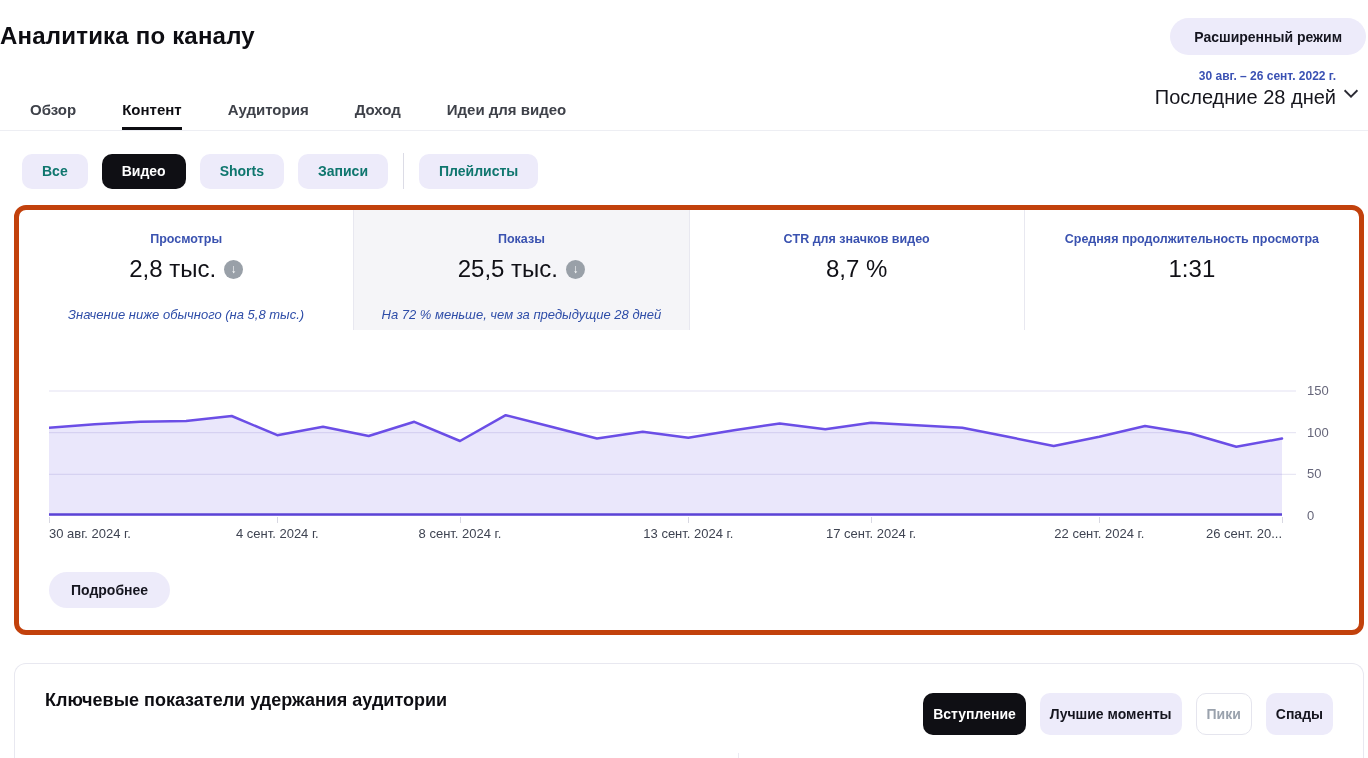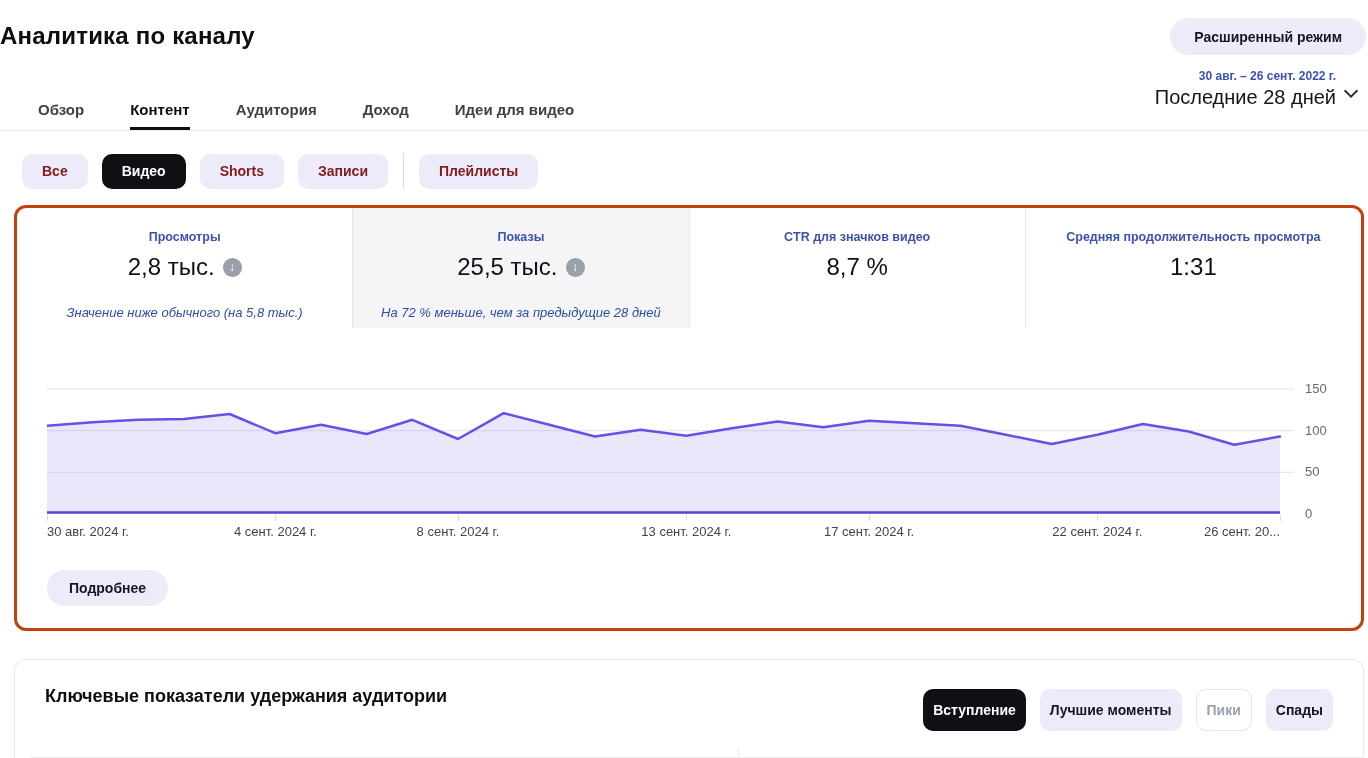--- a/index.html
+++ b/index.html
@@ -18,40 +18,40 @@
     position:absolute; top:18px; right:2px; height:37px;
     display:flex; align-items:center; padding:0 24px;
     background:#edebfa; border-radius:19px;
     font-size:14px; font-weight:700; color:#15151f; cursor:pointer;
   }
   .date-block { position:absolute; top:69px; right:32px; text-align:right; cursor:pointer; }
   .date-range { font-size:12px; font-weight:700; color:#3b52b4; margin-bottom:3px; }
   .date-preset { font-size:20px; color:#15151c; }
   .date-chevron { position:absolute; top:82px; right:6px; cursor:pointer; }
 
-  .tabs { position:absolute; left:38px; bottom:0; display:flex; gap:46px; }
+  .tabs { position:absolute; left:30px; bottom:0; display:flex; gap:46px; }
   .tab { font-size:15px; font-weight:600; color:#3e4149; padding-bottom:12px; position:relative; cursor:pointer; white-space:nowrap; }
   .tab.active { color:#0d0d12; font-weight:700; }
   .tab.active::after { content:""; position:absolute; left:0; right:0; bottom:0; height:3px; background:#0d0d12; }
   .header-divider { border-bottom:1px solid #edeef3; }
 
   
   .chips-row { display:flex; align-items:center; gap:14px; margin:22px 0 0 22px; }
   .chip {
     height:35px; display:flex; align-items:center; padding:0 20px;
     background:#edebfa; border-radius:10px;
-    font-size:14px; font-weight:700; color:#7f1d1d; cursor:pointer; white-space:nowrap;
+    font-size:14px; font-weight:700; color:#0f766e; cursor:pointer; white-space:nowrap;
   }
   .chip.selected { background:#0f0f14; color:#ffffff; }
   .chip-divider { width:1px; height:36px; background:#dcdce6; margin:0 1px; }
 
   
   .main-card {
     margin:16px 4px 0 14px;
-    border:3px solid #c2410c; border-radius:12px; background:#fff;
+    border:5px solid #c2410c; border-radius:12px; background:#fff;
   }
   .metrics-row { display:flex; border-radius:12px 12px 0 0; overflow:hidden; }
   .metric { flex:1 1 0; text-align:center; padding:22px 12px 0; height:120px; cursor:pointer; }
   .metric + .metric { border-left:1px solid #e8e8f0; }
   .metric.highlighted { background:#f5f5f8; }
   .metric-label { font-size:12.5px; font-weight:700; color:#3a52b0; margin-bottom:9px; }
   .metric-value { font-size:24px; color:#101016; display:flex; justify-content:center; align-items:center; gap:8px; }
   .trend-icon {
     width:19px; height:19px; border-radius:50%; background:#99a0a8; color:#fff;
     display:inline-flex; align-items:center; justify-content:center;

